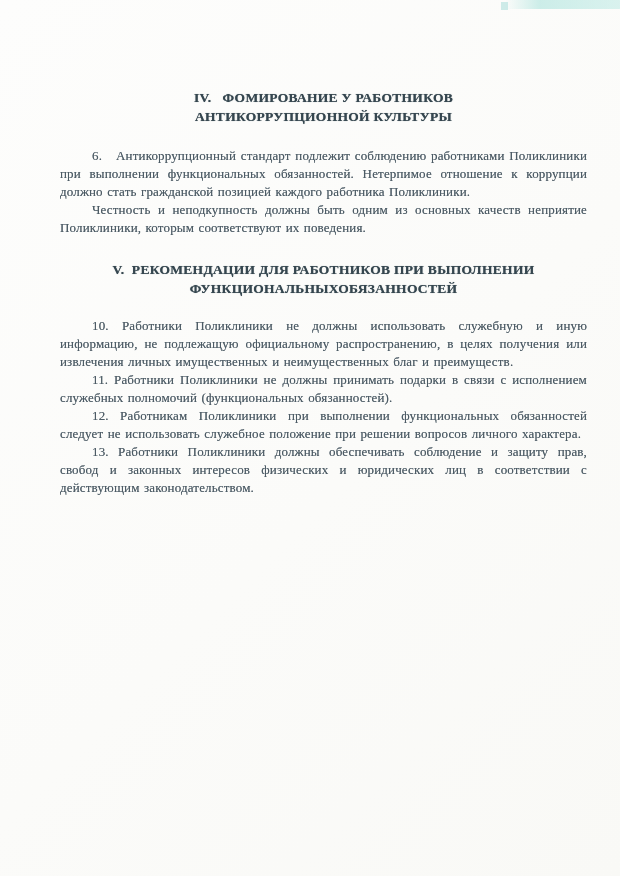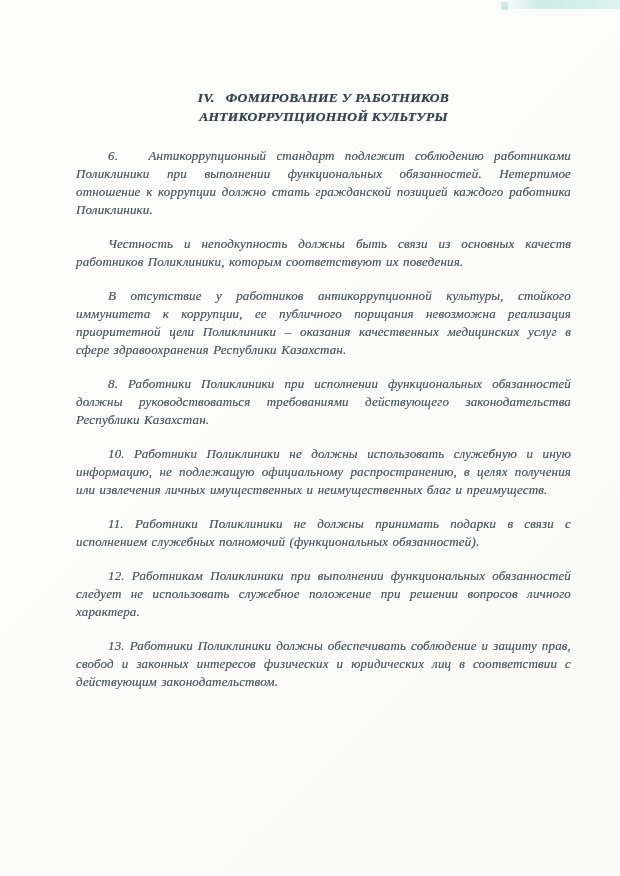--- a/index.html
+++ b/index.html
@@ -35,36 +35,35 @@
   }
   .column {
     position: absolute;
     left: 60px;
     top: 88px;
     width: 527px;
     color: #4c5b65;
     font-size: 13px;
     line-height: 18px;
     text-shadow: 0 0 0.6px rgba(76,91,101,0.65);
-    font-style: italic;
   }
   .heading {
     text-align: center;
     font-weight: bold;
     color: #35464f;
     font-size: 13.5px;
     line-height: 19px;
     letter-spacing: 0.3px;
     text-shadow: 0 0 0.7px rgba(53,70,79,0.8);
     margin: 0;
   }
   .heading-iv { margin-bottom: 21px; }
   .heading-v  { margin-top: 23px; margin-bottom: 19px; }
   .para {
-    margin: 16px;
+    margin: 0;
     text-align: justify;
     text-indent: 32px;
     letter-spacing: 0.15px;
     word-spacing: 1px;
   }
 </style>
 </head>
 <body>
 
 <div class="sheet">
@@ -73,24 +72,26 @@
   <div class="scan-dot"></div>
 
   <div class="column">
 
     <div class="heading heading-iv">
       <div>IV.&nbsp;&nbsp;&nbsp;ФОМИРОВАНИЕ У РАБОТНИКОВ</div>
       <div>АНТИКОРРУПЦИОННОЙ КУЛЬТУРЫ</div>
     </div>
 
     <p class="para">6.&nbsp;&nbsp;&nbsp;Антикоррупционный стандарт подлежит соблюдению работниками Поликлиники при выполнении функциональных обязанностей. Нетерпимое отношение к коррупции должно стать гражданской позицией каждого работника Поликлиники.</p>
-    <p class="para">Честность и неподкупность должны быть связи из основных качеств работников Поликлиники, которым соответствуют их поведения.</p>
-    <p class="para">В отсутствие у работников антикоррупционной культуры, стойкого иммунитета к коррупции, ее публичного порицания невозможна реализация приоритетной цели Поликлиники – оказания качественных медицинских услуг в сфере здравоохранения Республики Казахстан.</p>
+    <p class="para">Честность и неподкупность должны быть одним из основных качеств неприятие Поликлиники, которым соответствуют их поведения.</p>
 
+    <div class="heading heading-v">
+      <div>V.&nbsp;&nbsp;РЕКОМЕНДАЦИИ ДЛЯ РАБОТНИКОВ ПРИ ВЫПОЛНЕНИИ</div>
+      <div>ФУНКЦИОНАЛЬНЫХОБЯЗАННОСТЕЙ</div>
+    </div>
 
-    <p class="para">8.&nbsp;Работники Поликлиники при исполнении функциональных обязанностей должны руководствоваться требованиями действующего законодательства Республики Казахстан.</p>
     <p class="para">10.&nbsp;Работники Поликлиники не должны использовать служебную и иную информацию, не подлежащую официальному распространению, в целях получения или извлечения личных имущественных и неимущественных благ и преимуществ.</p>
     <p class="para">11.&nbsp;Работники Поликлиники не должны принимать подарки в связи с исполнением служебных полномочий (функциональных обязанностей).</p>
     <p class="para">12.&nbsp;Работникам Поликлиники при выполнении функциональных обязанностей следует не использовать служебное положение при решении вопросов личного характера.</p>
     <p class="para">13.&nbsp;Работники Поликлиники должны обеспечивать соблюдение и защиту прав, свобод и законных интересов физических и юридических лиц в соответствии с действующим законодательством.</p>
 
   </div>
 </div>
 
 </body></html>

